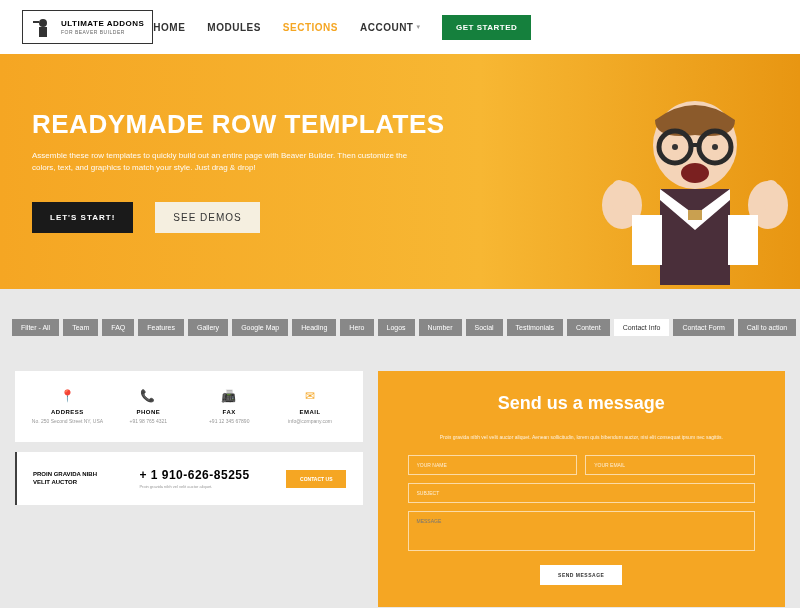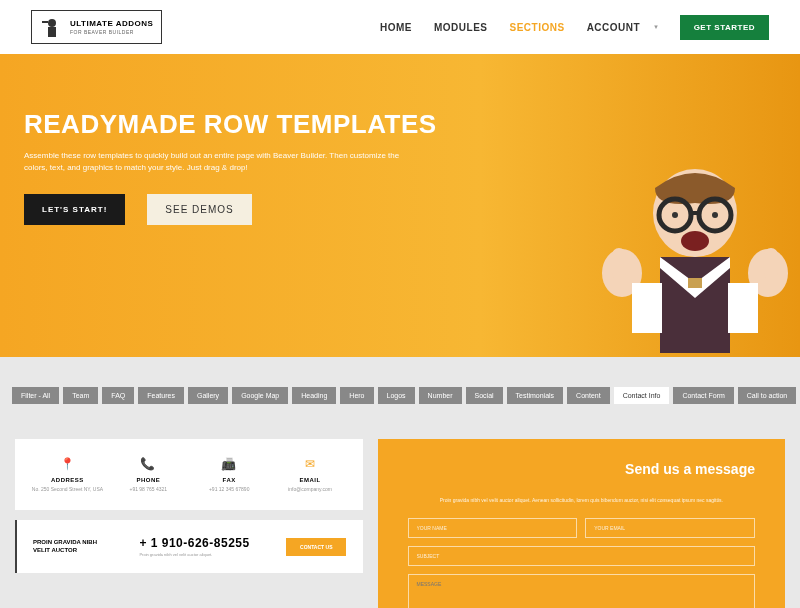--- a/index.html
+++ b/index.html
@@ -1,31 +1,31 @@
 <!DOCTYPE html>
 <html><head>
 <meta charset="utf-8">
 <style>
 *{margin:0;padding:0;box-sizing:border-box;font-family:Arial,sans-serif}
 body{background:#fff;width:800px}
-.header{display:flex;align-items:center;justify-content:space-between;padding:10px 31px;background:#fff}
+.header{display:flex;align-items:center;padding:10px 22px;background:#fff}
 .logo{display:flex;align-items:center;gap:6px;border:1px solid #333;padding:4px 8px}
 .logo-icon{width:24px;height:24px}
 .logo-text{font-size:8px;font-weight:700;letter-spacing:.5px;line-height:1.2}
 .logo-sub{font-size:5px;letter-spacing:.5px;color:#666}
 .nav{display:flex;align-items:center;gap:22px}
 .nav a{text-decoration:none;font-size:10px;font-weight:700;letter-spacing:.5px;color:#333}
 .nav a.active{color:#f5a623}
-.nav-acc{display:flex;align-items:center;gap:14px}
+.nav-acc{display:flex;align-items:center;gap:3px}
 .chev{font-size:7px;color:#999}
 .btn-start{background:#15803d;color:#fff;padding:8px 14px;font-size:8px;font-weight:700;letter-spacing:.5px}
-.hero{background:linear-gradient(to right,#f5a623,#f7b733 60%,#e89612);padding:35px 0 0 24px;position:relative;overflow:hidden;height:303px;display:flex}
+.hero{background:linear-gradient(to right,#f5a623,#f7b733 60%,#e89612);padding:35px 0 0 32px;position:relative;overflow:hidden;height:235px;display:flex}
 .hero-content{flex:1;padding-top:20px}
 .hero h1{color:#fff;font-size:26px;font-weight:900;letter-spacing:.5px;margin-bottom:10px}
-.hero p{color:#fff;font-size:8px;line-height:1.5;max-width:400px;margin-bottom:20px;opacity:.95}
+.hero p{color:#fff;font-size:8px;line-height:1.5;max-width:400px;margin-bottom:28px;opacity:.95}
 .hero-btns{display:flex;gap:22px}
 .btn-dark{background:#1a1a1a;color:#fff;padding:10px 18px;font-size:8px;font-weight:700;letter-spacing:1px;border:none}
 .btn-light{background:#f5efe0;color:#333;padding:10px 18px;font-size:10px;font-weight:400;letter-spacing:1px;border:none}
 .hero-img{width:210px;align-self:flex-end}
 .kid{width:100%;height:200px;position:relative}
 .filters{background:#e8e8e8;padding:30px 12px 20px;display:flex;gap:4px;flex-wrap:nowrap;overflow:hidden}
 .filter{background:#888;color:#fff;font-size:7px;padding:5px 9px;white-space:nowrap;cursor:pointer}
 .filter.active{background:#fff;color:#333}
 .content{display:flex;gap:15px;padding:15px;background:#e8e8e8}
 .left{flex:1;display:flex;flex-direction:column;gap:10px}
@@ -34,21 +34,21 @@
 .ci-icon{color:#f5a623;font-size:12px;margin-bottom:6px}
 .ci-title{font-size:6px;font-weight:700;letter-spacing:.5px;margin-bottom:3px}
 .ci-val{font-size:5px;color:#999}
 .phone-block{background:#fff;padding:16px;display:flex;align-items:center;justify-content:space-between;border-left:2px solid #404040}
 .pb-left{font-size:6px;font-weight:700;line-height:1.3;max-width:70px}
 .pb-mid{text-align:left}
 .pb-num{font-size:12px;font-weight:900;letter-spacing:.5px}
 .pb-sub{font-size:4px;color:#999;margin-top:2px}
 .pb-btn{background:#f5a623;color:#fff;font-size:5px;padding:6px 14px;font-weight:700}
 .right{flex:1;background:#f5a623;padding:22px 30px;color:#fff}
-.right h3{text-align:right;font-size:14px;font-weight:900;margin-bottom:20px}
+.right h3{text-align:center;font-size:18px;font-weight:900;margin-bottom:20px}
 .right-sub{text-align:center;font-size:5px;opacity:.85;margin-bottom:14px;line-height:1.4}
 .form-row{display:flex;gap:8px;margin-bottom:8px}
 .inp{flex:1;background:transparent;border:1px solid rgba(255,255,255,.6);padding:6px 8px;font-size:5px;color:#fff}
 .inp::placeholder{color:rgba(255,255,255,.8)}
 .ta{width:100%;background:transparent;border:1px solid rgba(255,255,255,.6);padding:6px 8px;font-size:5px;color:#fff;height:40px;resize:none}
 .send-btn{background:#fff;color:#333;font-size:5px;font-weight:700;padding:7px 18px;letter-spacing:.5px;border:none;margin:10px auto 0;display:block}
 </style>
 </head>
 <body>
 

